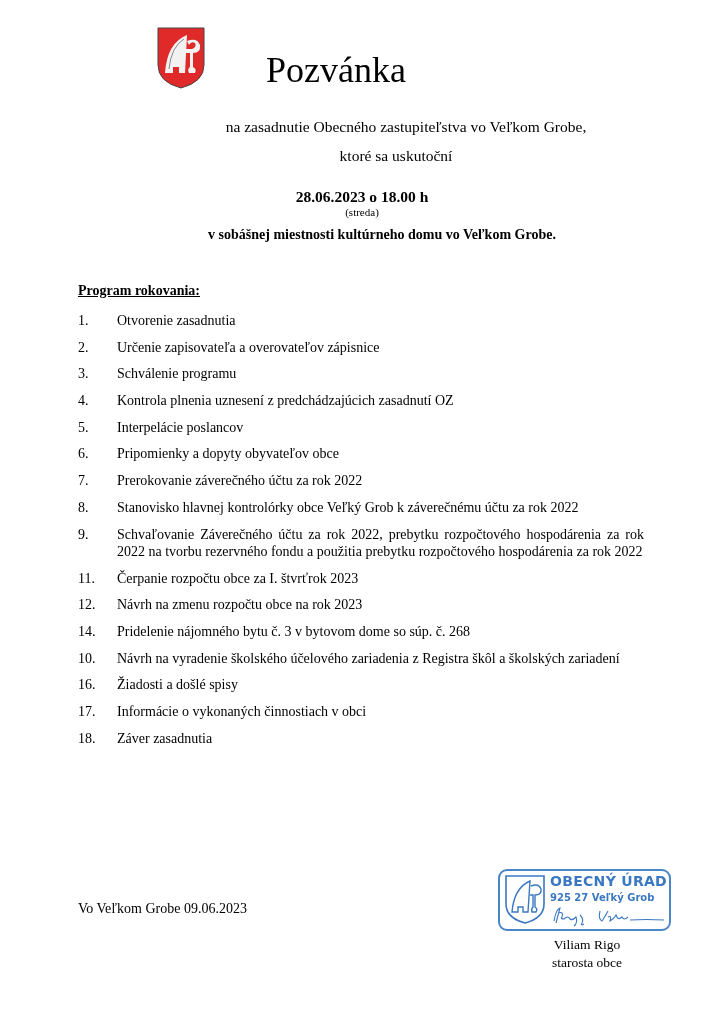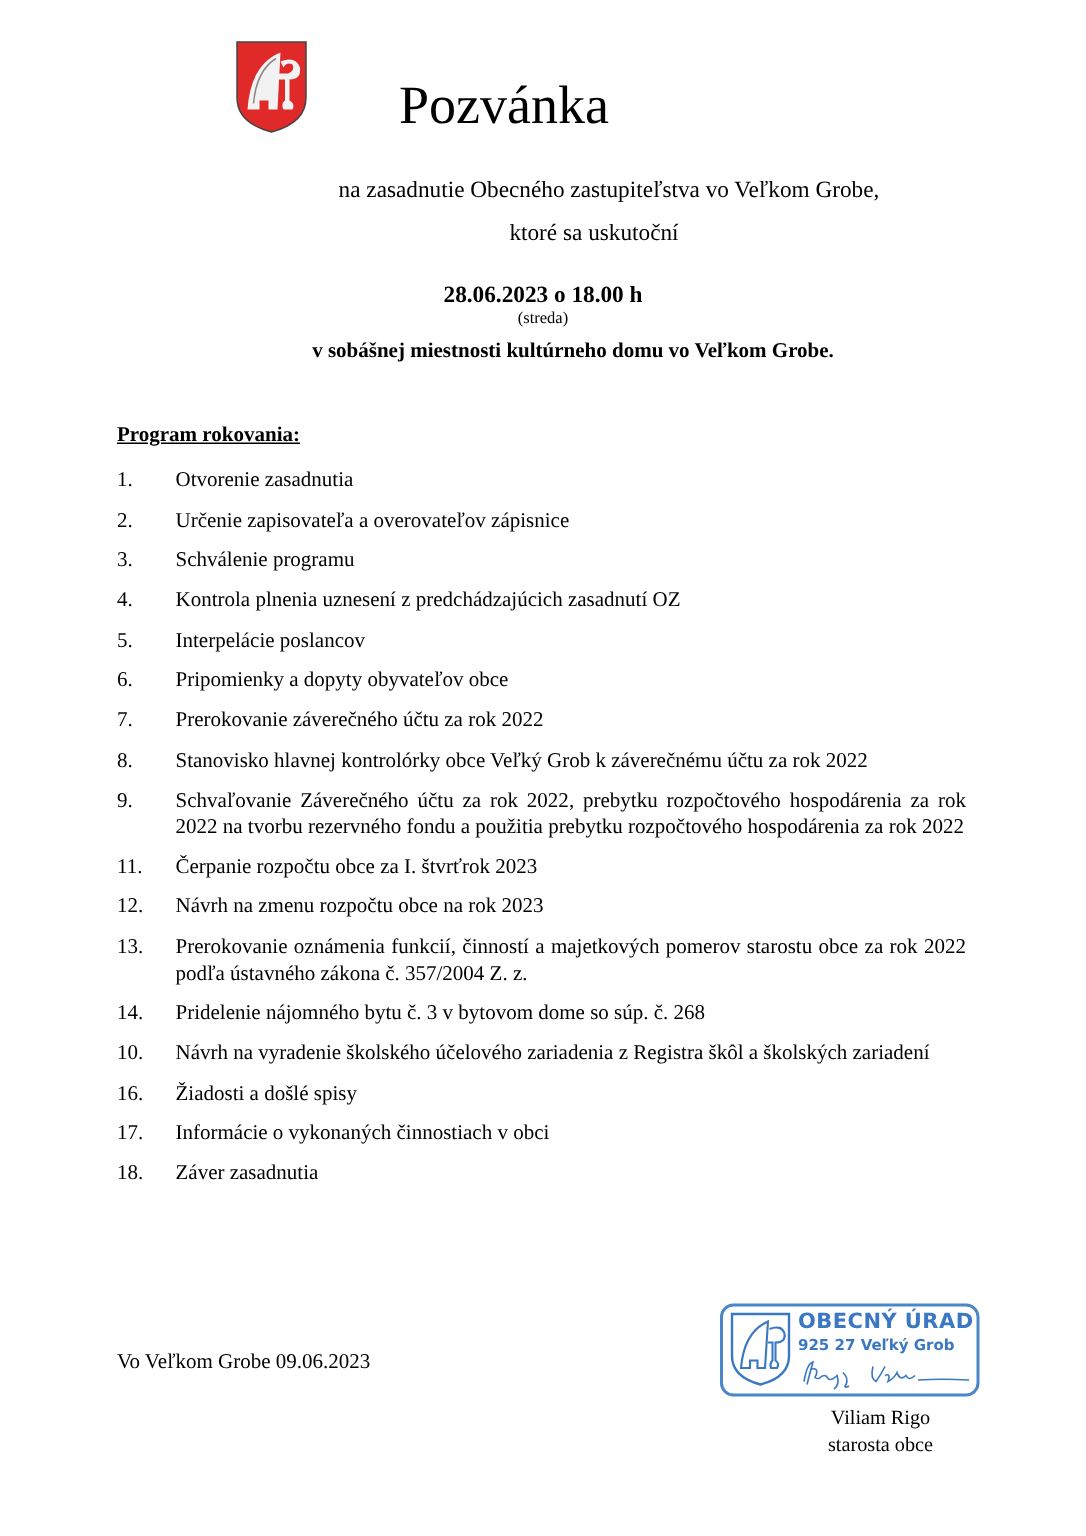--- a/index.html
+++ b/index.html
@@ -13,21 +13,21 @@
   #sub2 { top: 147px; font-size: 15.5px; padding-left: 34px; }
   #date { top: 188px; font-size: 15.5px; font-weight: bold; }
   #day  { top: 206px; font-size: 11px; }
   #place { top: 227px; font-size: 14px; font-weight: bold; margin-left: 20px; }
   #prog-head { left: 78px; top: 283px; font-size: 14px; font-weight: bold; text-decoration: underline; }
   #agenda { left: 78px; top: 312px; width: 566px; margin: 0; padding: 0; list-style: none; }
   .agenda-item { display: flex; font-size: 14px; line-height: 17.5px; margin-bottom: 9.2px; }
   .agenda-num { width: 39px; flex: 0 0 39px; }
   .agenda-text { flex: 1; text-align: justify; }
   #place-date { left: 78px; top: 901px; font-size: 14px; }
-  #stamp { left: 480px; top: 869px; width: 193px; height: 62px; }
+  #stamp { left: 498px; top: 869px; width: 193px; height: 62px; }
   #stamp-box { position: absolute; left: 0; top: 0; width: 169px; height: 58px;
                border: 2px solid #4a86c8; border-radius: 9px; }
   #stamp-l1 { position: absolute; left: 52px; top: 4px; font-family: "DejaVu Sans", sans-serif;
               font-weight: bold; font-size: 14px; color: #3b78c2; letter-spacing: 0.3px; }
   #stamp-l2 { position: absolute; left: 52px; top: 23px; font-family: "DejaVu Sans", sans-serif;
               font-weight: bold; font-size: 10px; color: #3b78c2; }
   #signature { position: absolute; left: 52px; top: 36px; width: 116px; height: 22px; }
   #stamp-coat { position: absolute; left: 6px; top: 5px; width: 42px; height: 50px; }
   #signer { left: 547px; top: 936px; width: 80px; text-align: center; font-size: 13.5px; line-height: 18px; }
 </style>
@@ -90,24 +90,20 @@
     </li>
     <li class="agenda-item">
       <span class="agenda-num">11.</span>
       <span class="agenda-text">Čerpanie rozpočtu obce za I. štvrťrok 2023</span>
     </li>
     <li class="agenda-item">
       <span class="agenda-num">12.</span>
       <span class="agenda-text">Návrh na zmenu rozpočtu obce na rok 2023</span>
     </li>
     <li class="agenda-item">
-      <span class="agenda-num">13.</span>
-      <span class="agenda-text">Prerokovanie oznámenia funkcií, činností a majetkových pomerov starostu obce za rok 2022 podľa ústavného zákona č. 357/2004 Z. z.</span>
-    </li>
-    <li class="agenda-item">
       <span class="agenda-num">14.</span>
       <span class="agenda-text">Pridelenie nájomného bytu č. 3 v bytovom dome so súp. č. 268</span>
     </li>
     <li class="agenda-item">
       <span class="agenda-num">10.</span>
       <span class="agenda-text">Návrh na vyradenie školského účelového zariadenia z Registra škôl a školských zariadení</span>
     </li>
     <li class="agenda-item">
       <span class="agenda-num">16.</span>
       <span class="agenda-text">Žiadosti a došlé spisy</span>

